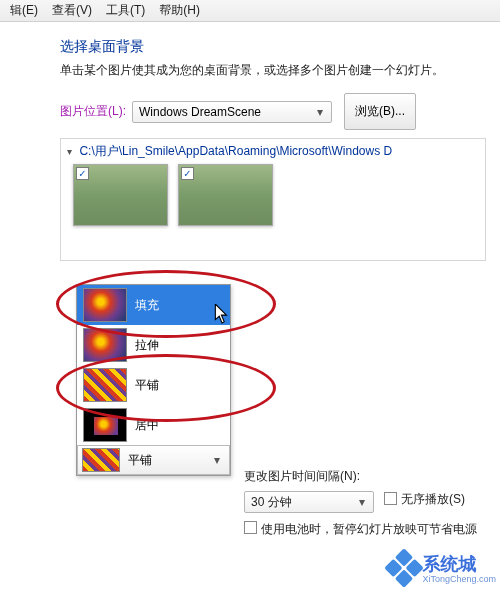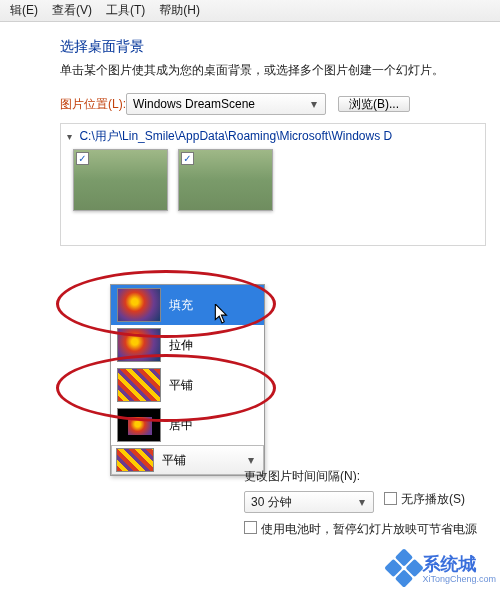--- a/index.html
+++ b/index.html
@@ -3,31 +3,31 @@
 <meta charset="utf-8">
 <style>
   * { box-sizing: border-box; font-family: "Microsoft YaHei", "Segoe UI", Tahoma, sans-serif; }
   body { margin: 0; width: 500px; height: 590px; background: #fff; overflow: hidden; position: relative; font-size: 12px; }
   .menubar { height: 22px; background: linear-gradient(#f6f6f6,#ececec); border-bottom: 1px solid #d0d0d0; display: flex; align-items: center; padding: 0 10px; color: #222; }
   .menubar span { margin-right: 14px; }
   .content { padding: 10px 14px 0 60px; border-radius: 13px; }
   .title { color: #003399; font-size: 14px; margin: 6px 0 6px 0; }
   .subtitle { color: #222; font-size: 12px; margin-bottom: 14px; }
   .row { display: flex; align-items: center; margin-bottom: 8px; }
-  .row-label { color: #c2410c; }
+  .row-label { margin-right: 6px; color: #a21caf; }
   .combo { flex: 0 0 200px; height: 22px; border: 1px solid #b5b5b5; background: linear-gradient(#fff,#f0f0f0); display: flex; align-items: center; justify-content: space-between; padding: 0 4px 0 6px; border-radius: 2px; }
   .combo .arr { width: 14px; height: 14px; display: flex; align-items: center; justify-content: center; color: #555; }
-  .btn { height: 16px; padding: 0 10px; border: 1px solid #b5b5b5; background: linear-gradient(#fff,#e8e8e8); border-radius: 2px; margin-left: 12px; display: flex; align-items: center; }
+  .btn { height: 37px; padding: 0 10px; border: 1px solid #b5b5b5; background: linear-gradient(#fff,#e8e8e8); border-radius: 2px; margin-left: 12px; display: flex; align-items: center; }
   .path-box { border: 1px solid #d6d6d6; background: #fff; padding: 4px 6px; margin-bottom: 8px; }
   .path { color: #003399; font-size: 12px; white-space: nowrap; overflow: hidden; }
   .path .tri { color: #555; margin-right: 4px; font-size: 10px; }
   .thumbs { display: flex; gap: 10px; padding: 4px 0 30px 6px; }
   .thumb { width: 95px; height: 62px; border: 1px solid #aaa; background: linear-gradient(to bottom, #9fb887 0%, #7a9b6a 50%, #6f8d5f 100%); position: relative; box-shadow: 0 1px 3px rgba(0,0,0,0.25); }
   .thumb .chk { position: absolute; top: 2px; left: 2px; width: 13px; height: 13px; background: #fff; border: 1px solid #7a7a7a; display: flex; align-items: center; justify-content: center; color: #1f5fbf; font-size: 10px; }
-  .pos-dropdown { position: absolute; left: 76px; top: 284px; width: 155px; background: #fff; border: 1px solid #9a9a9a; box-shadow: 1px 2px 4px rgba(0,0,0,0.2); margin-left: 34px; }
+  .pos-dropdown { position: absolute; left: 76px; top: 284px; width: 155px; background: #fff; border: 1px solid #9a9a9a; box-shadow: 1px 2px 4px rgba(0,0,0,0.2); }
   .pos-item { display: flex; align-items: center; height: 40px; padding: 2px 6px; gap: 8px; }
   .pos-item.sel { background: #2f7fe0; color: #fff; }
   .pos-item .sw { width: 44px; height: 34px; border: 1px solid #888; background: radial-gradient(circle at 40% 40%, #ffcc00 10%, #d93b1f 30%, #6b3c8f 60%, #183b6b 100%); }
   .pos-item .sw.tile { background: repeating-linear-gradient(45deg,#d93b1f 0 4px,#ffcc00 4px 8px,#6b3c8f 8px 12px); }
   .pos-item .sw.center { background: #000; position: relative; }
   .pos-item .sw.center::after { content:""; position:absolute; left:10px; top:8px; width:24px; height:18px; background: radial-gradient(circle at 40% 40%, #ffcc00 15%, #d93b1f 40%, #6b3c8f 80%); }
   .pos-selbox { height: 30px; border: 1px solid #bbb; background: linear-gradient(#fff,#eee); display: flex; align-items: center; padding: 2px 4px; gap: 8px; justify-content: space-between; }
   .pos-selbox .sw { width: 38px; height: 24px; border: 1px solid #888; background: repeating-linear-gradient(45deg,#d93b1f 0 4px,#ffcc00 4px 8px,#6b3c8f 8px 12px); }
   .pos-selbox .arr { width: 16px; height: 16px; display:flex; align-items:center; justify-content:center; color:#555; }
   .right-panel { position: absolute; left: 244px; top: 468px; font-size: 12px; color: #222; }

